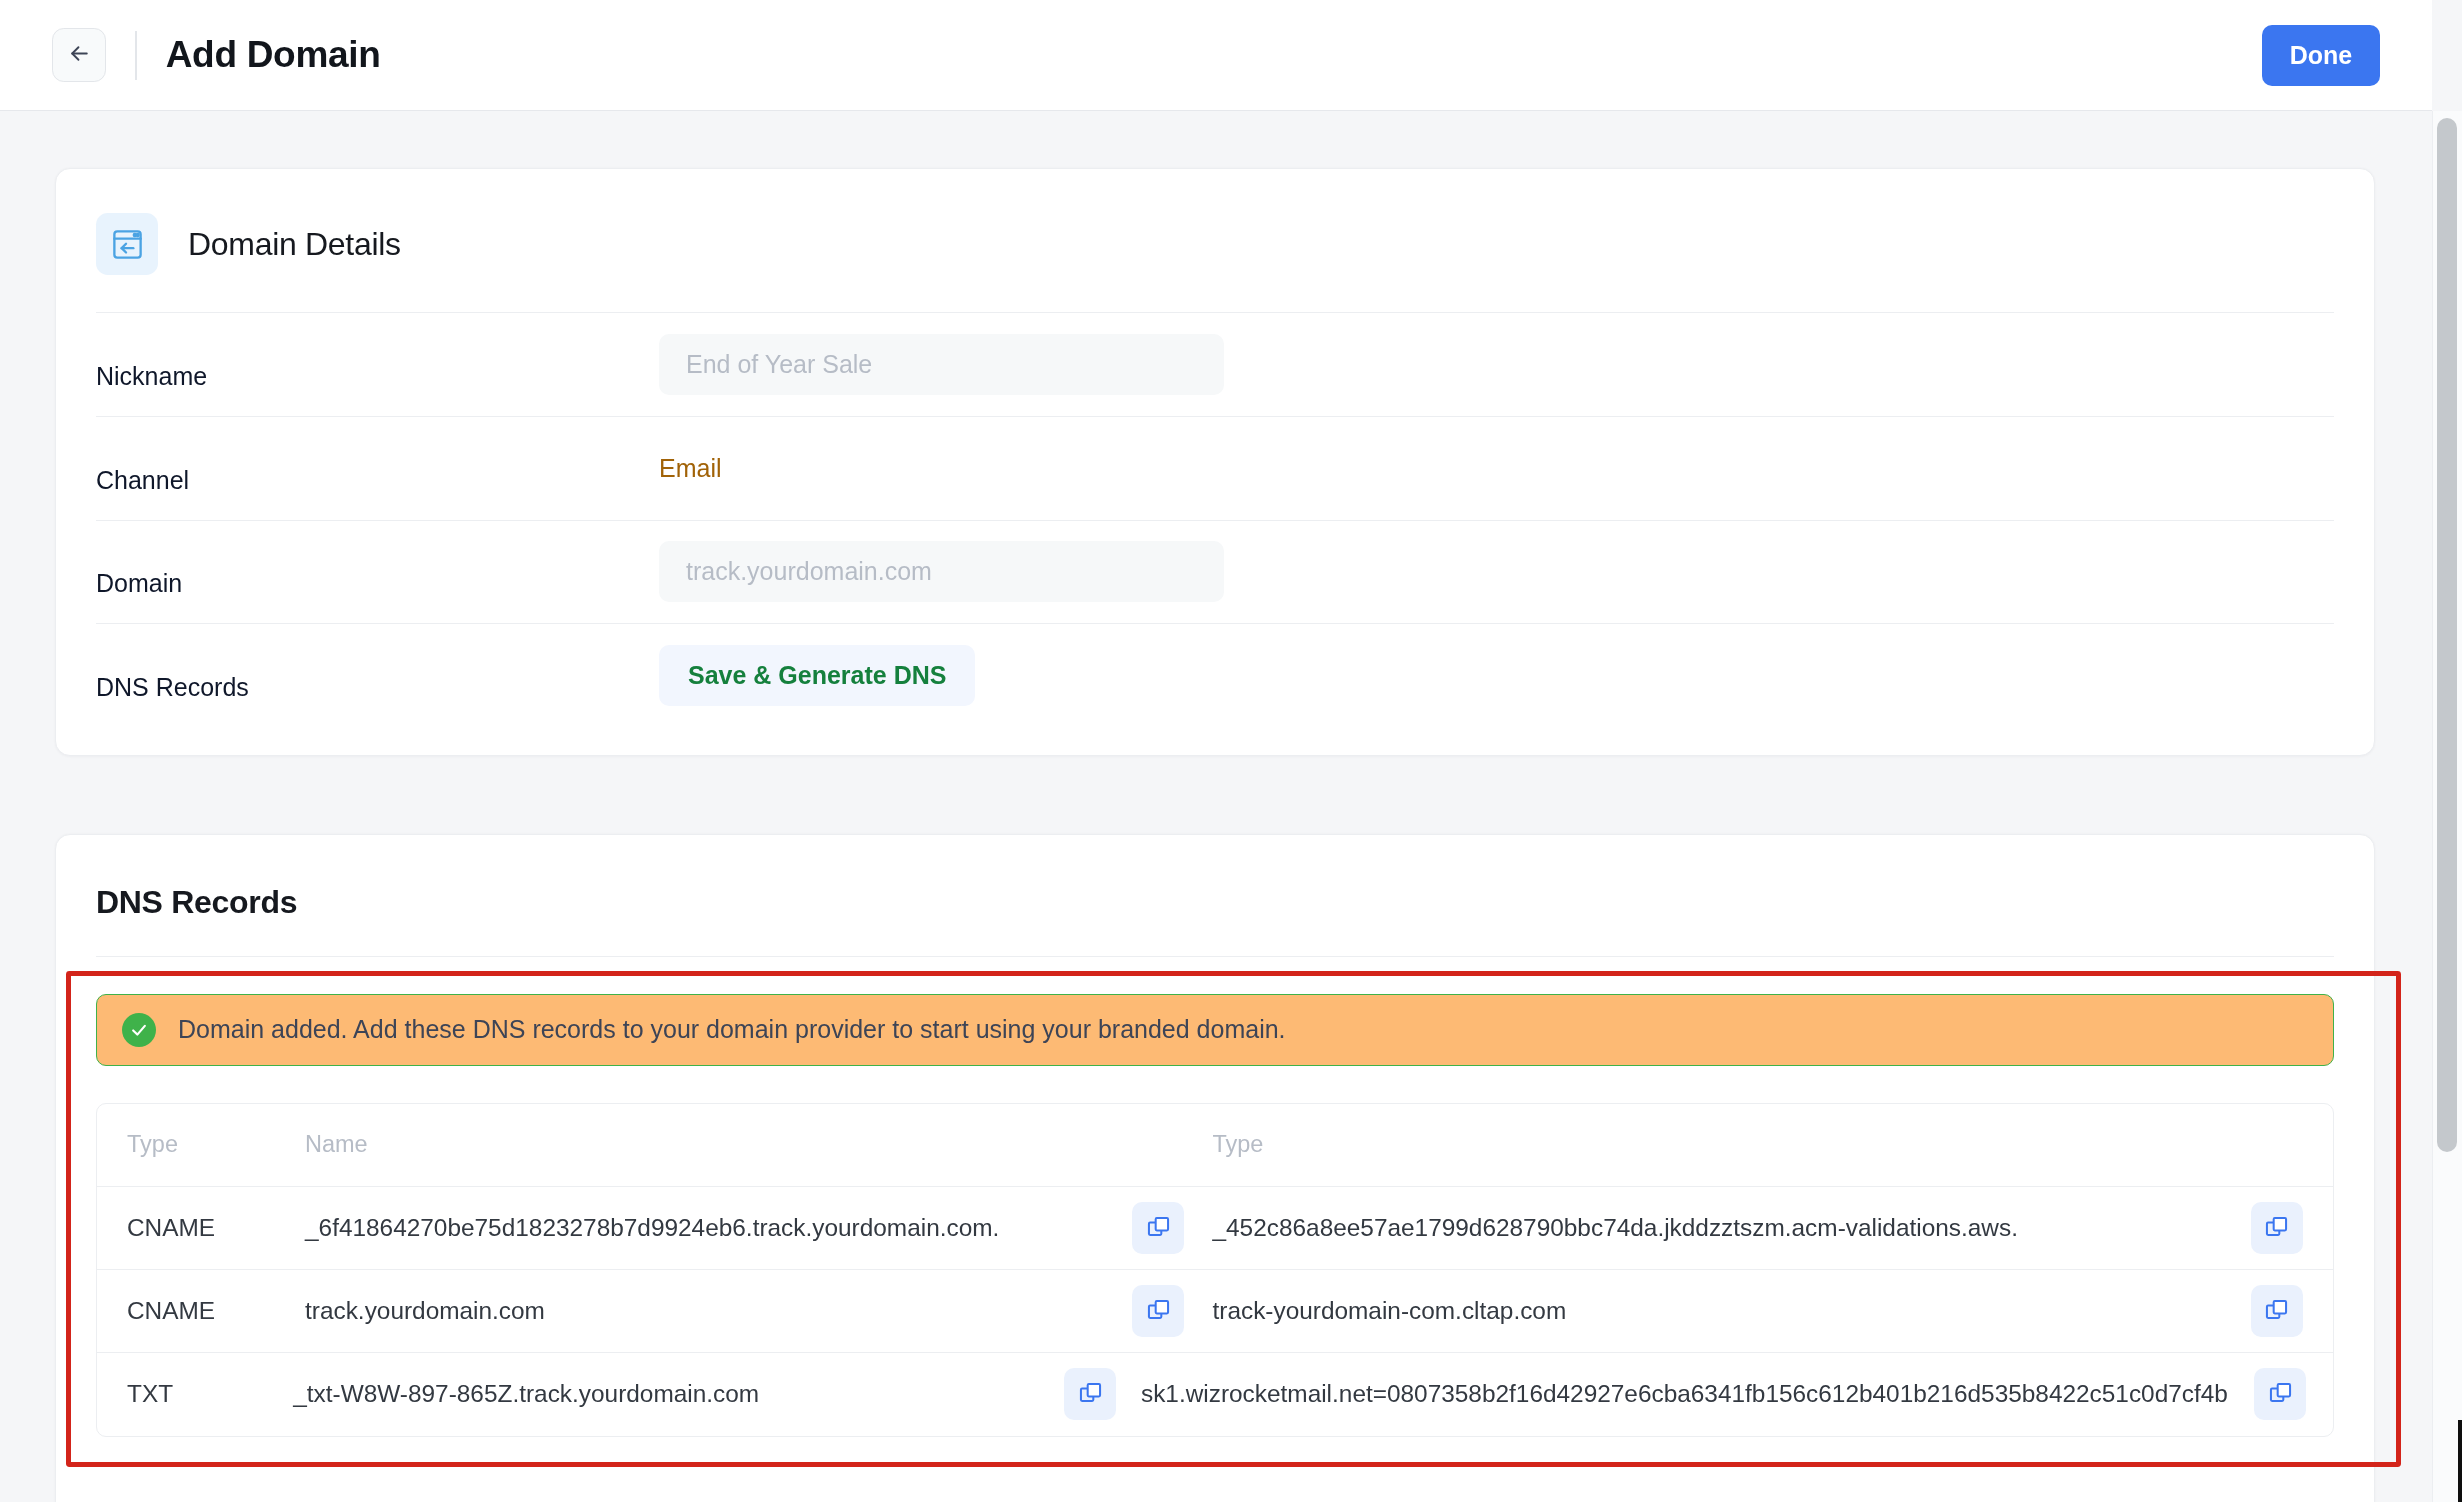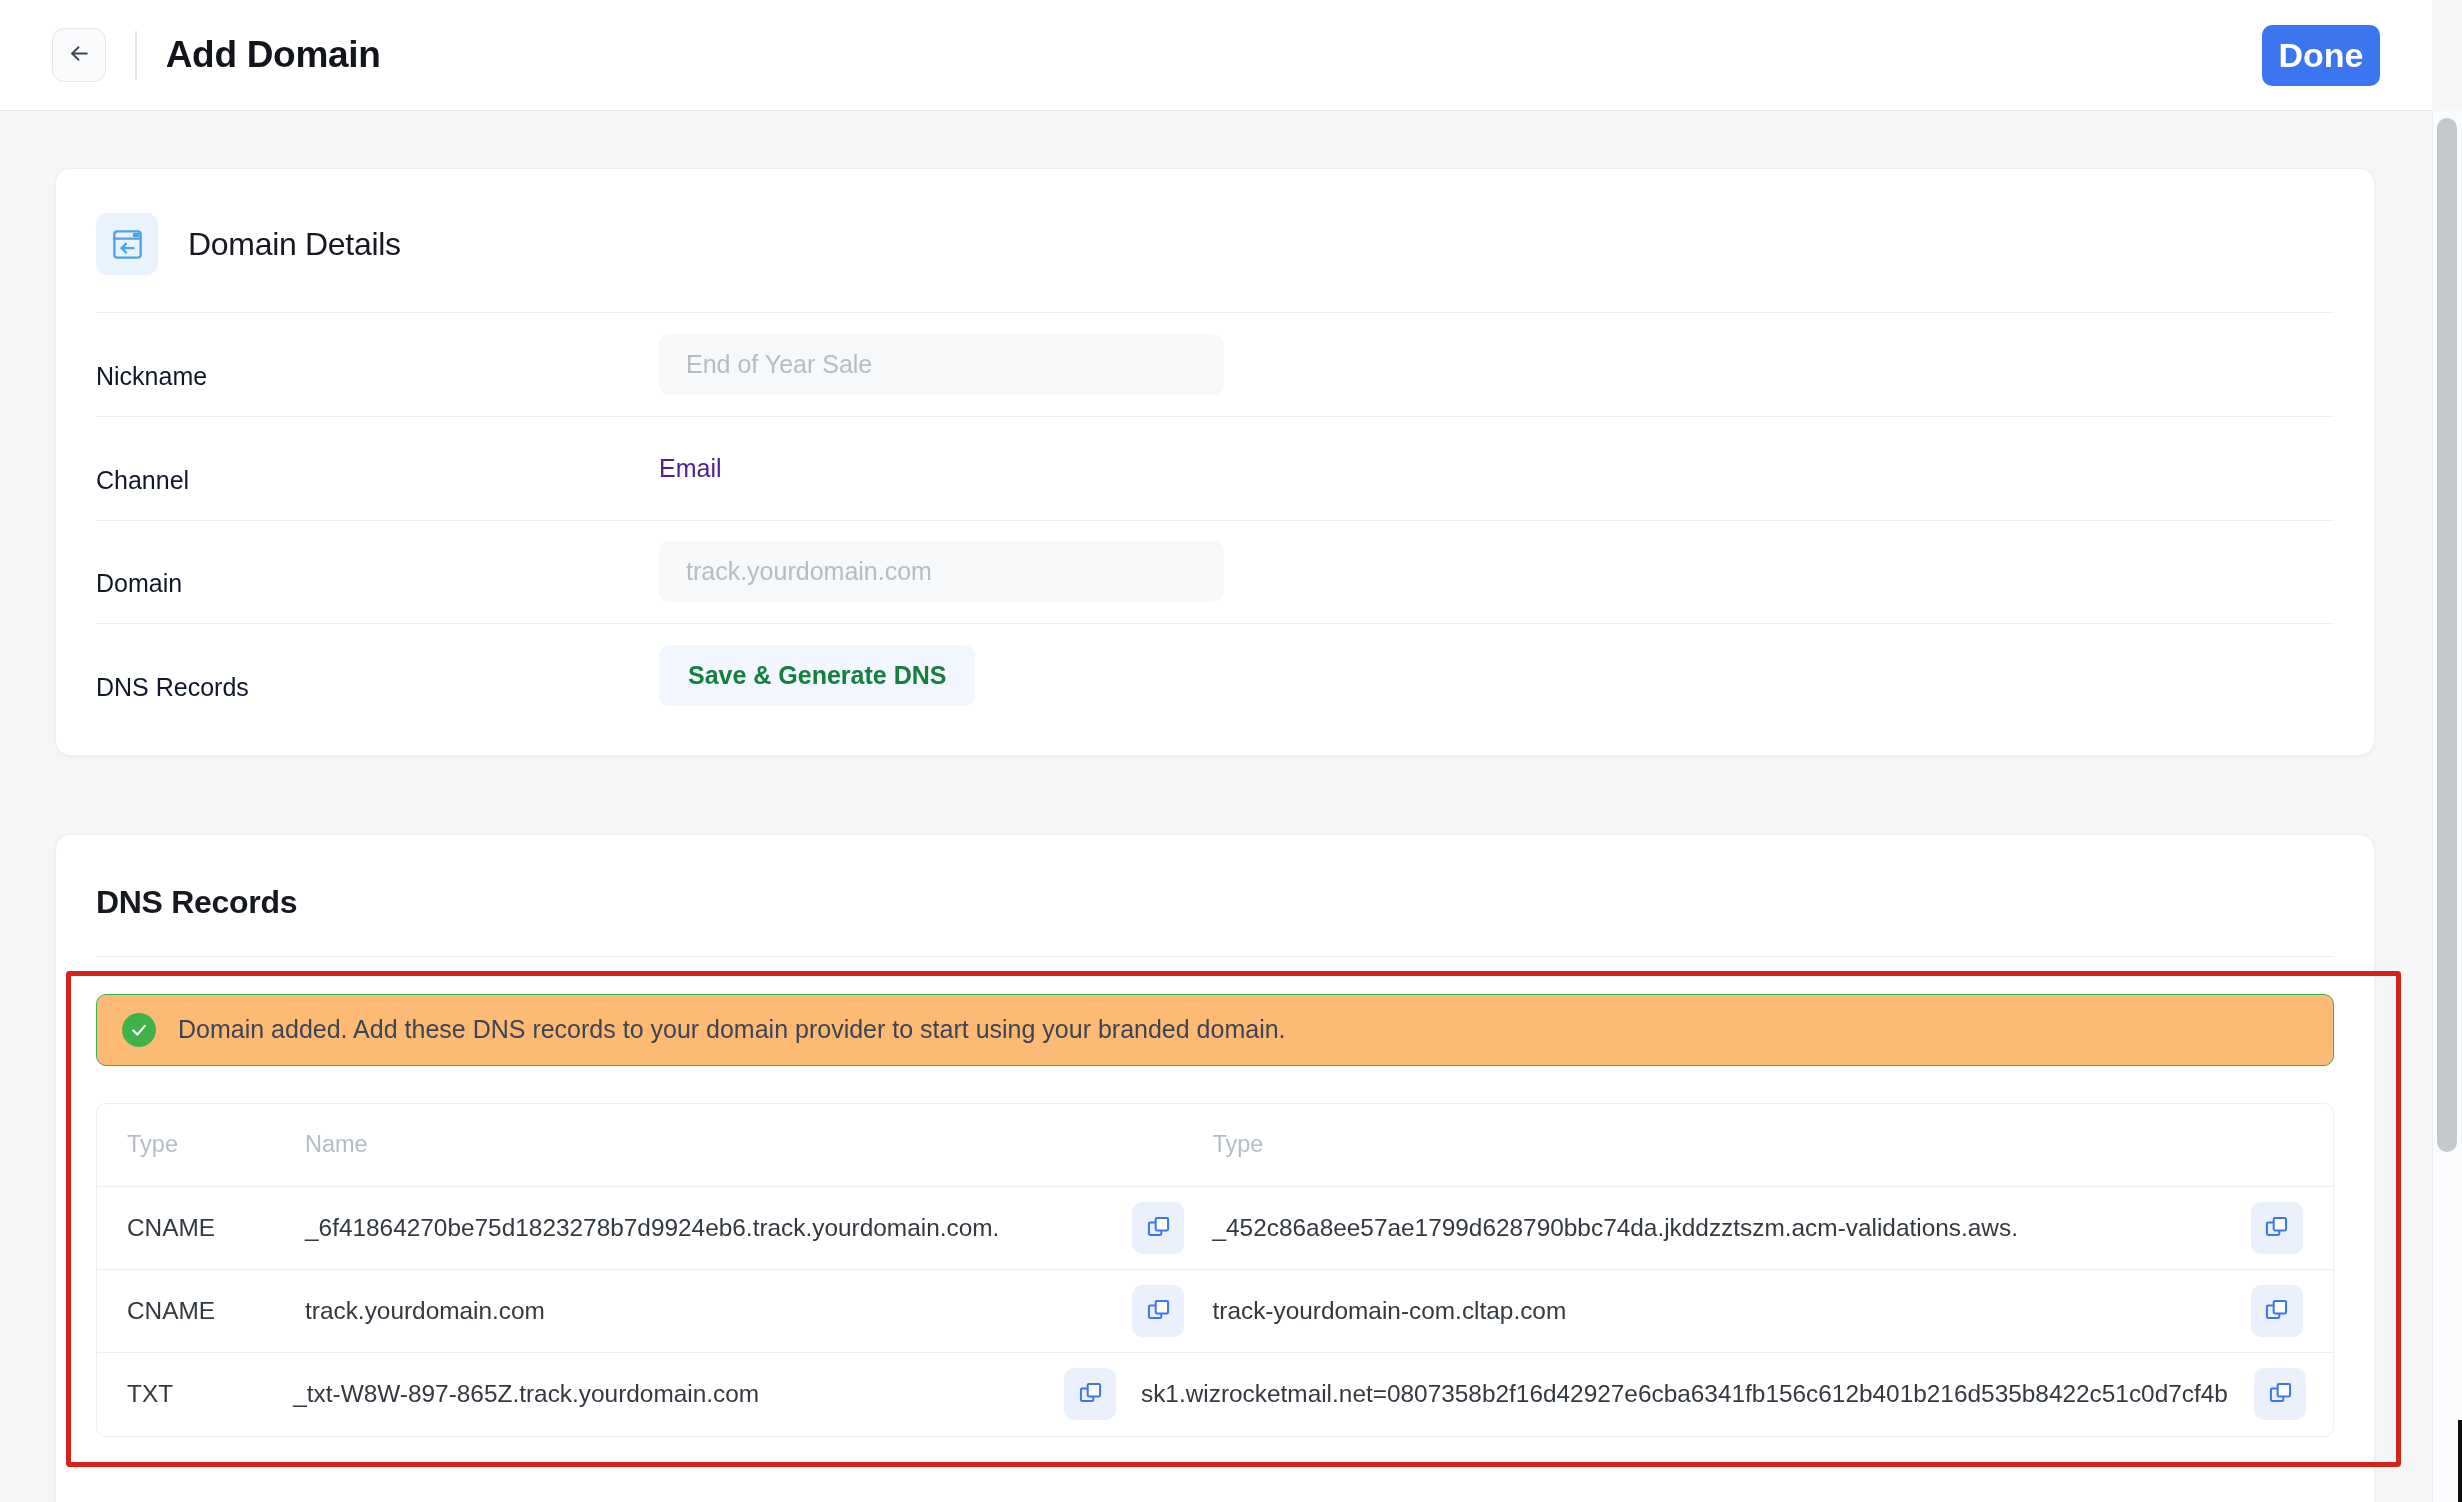--- a/index.html
+++ b/index.html
@@ -34,21 +34,21 @@
     margin-left: 29px;
     font-size: 37px; font-weight: 700; color: #12161c;
     letter-spacing: -0.3px;
   }
   .done-btn {
     position: absolute; right: 52px; top: 25px;
     width: 118px; height: 61px;
     background: #3b76f0; color: #fff;
     border: none; border-radius: 10px;
     font-family: "Liberation Sans", sans-serif;
-    font-size: 34px; font-weight: 700;
+    font-size: 25px; font-weight: 700;
     cursor: pointer;
     display: flex; align-items: center; justify-content: center;
   }
 
   
   .canvas {
     position: absolute; top: 111px; left: 0;
     width: 2432px; height: 1392px;
     background: #f5f6f8;
     overflow: hidden;
@@ -94,21 +94,21 @@
     font-size: 25px; color: #0f172a; margin-top: 24px;
   }
   .input-box {
     width: 565px; height: 61px;
     background: #f6f8f9; border: none; border-radius: 10px;
     font-family: "Liberation Sans", sans-serif;
     font-size: 25px; color: #2b313c;
     padding: 0 27px;
   }
   .input-box::placeholder { color: #b6bcc6; }
-  .plain-value { font-size: 25px; color: #4c1d95; }
+  .plain-value { font-size: 25px; color: #a16207; }
   .ghost-btn {
     height: 61px; padding: 0 29px;
     background: #f2f6fe; border: none; border-radius: 10px;
     color: #15803d; font-size: 25px; font-weight: 700;
     font-family: "Liberation Sans", sans-serif;
     cursor: pointer;
     display: flex; align-items: center;
   }
 
   

